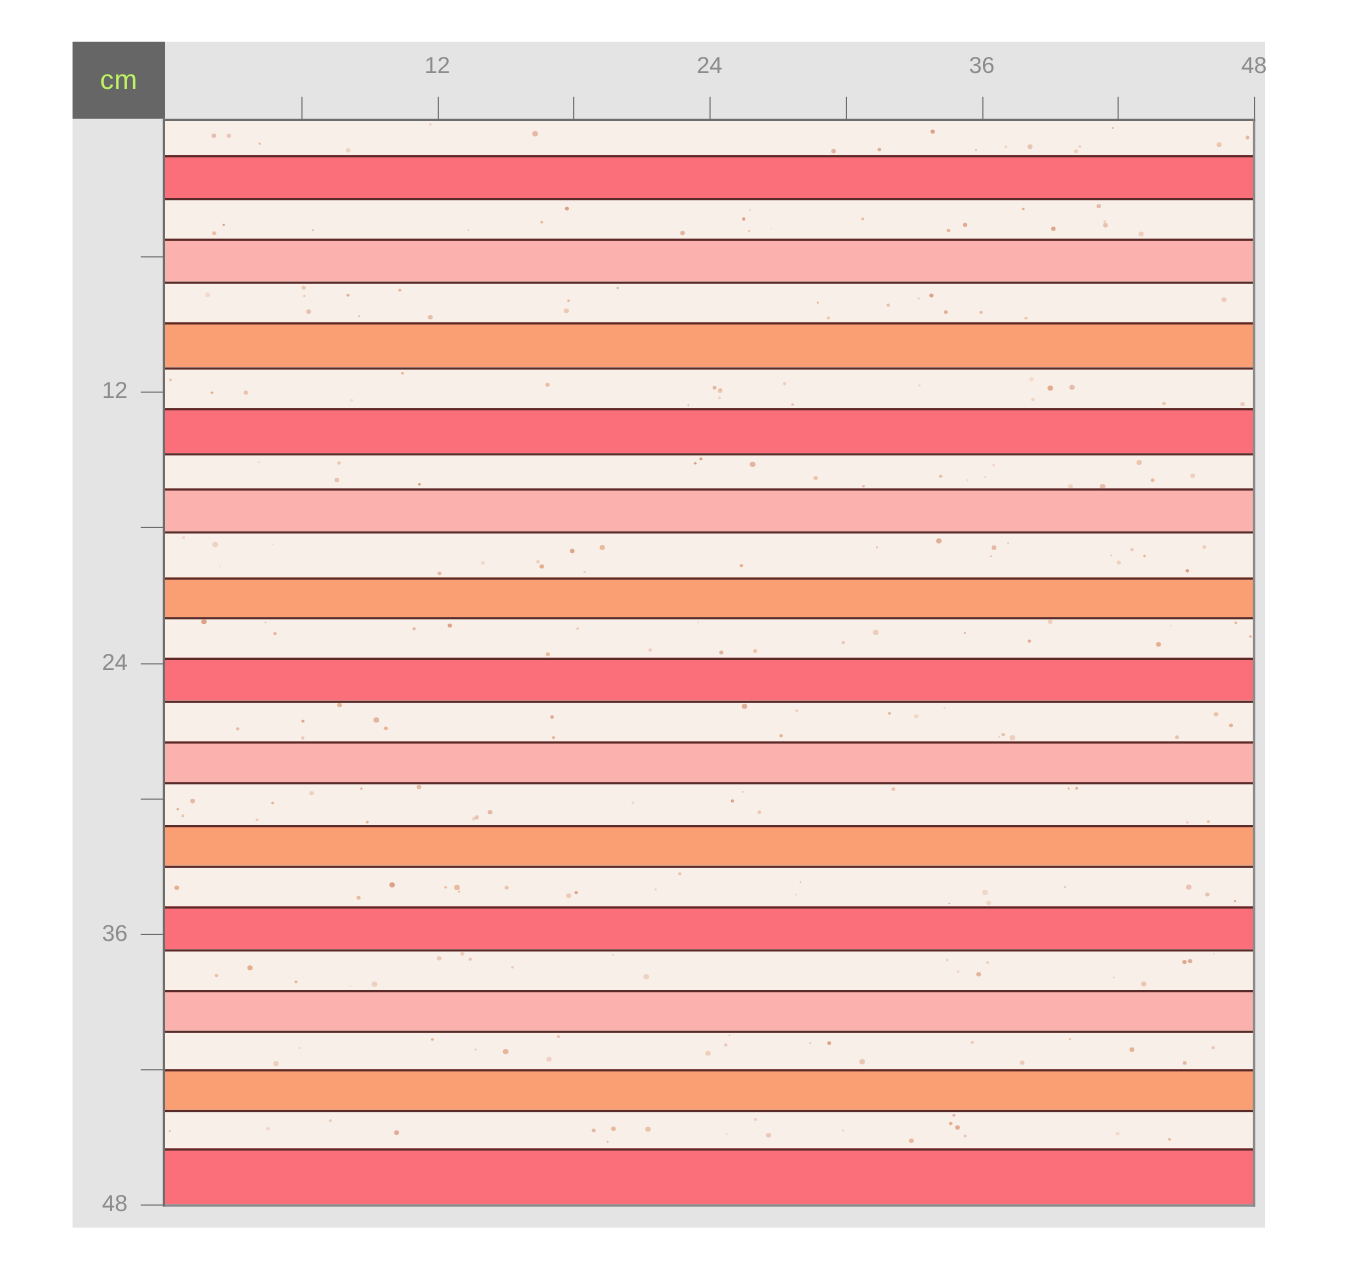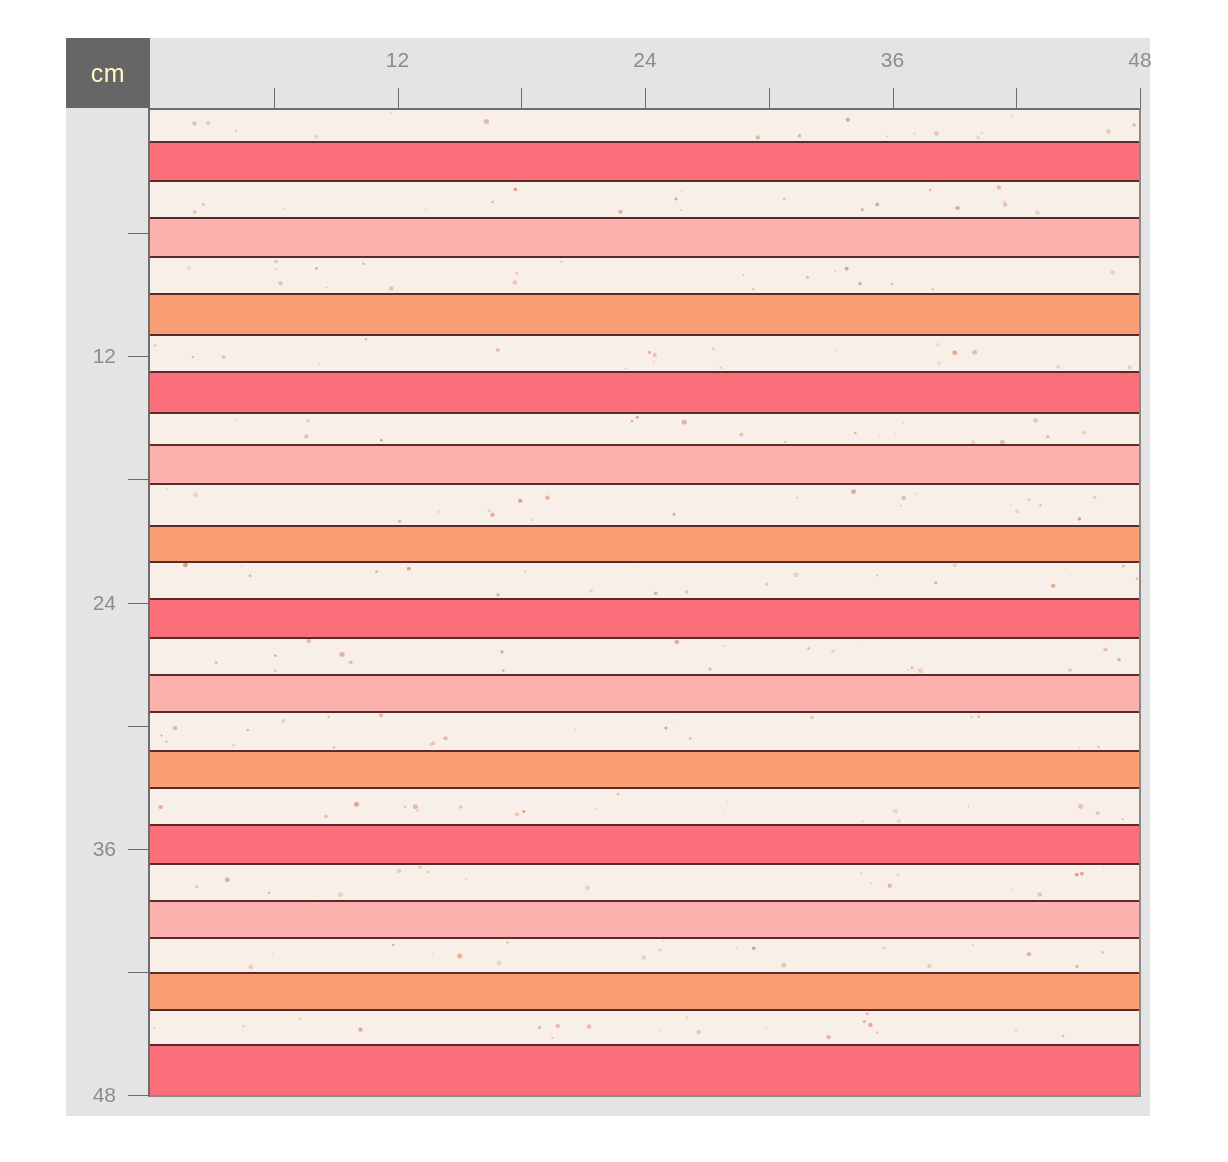--- a/index.html
+++ b/index.html
@@ -31,21 +31,21 @@
     left: 66px;
     top: 38px;
     width: 84px;
     height: 70px;
     background: #666666;
     display: flex;
     align-items: center;
     justify-content: center;
   }
   .unit-box .unit-text {
-    color: #fef9c3;
+    color: #bef264;
     font-size: 25px;
     font-weight: 400;
     letter-spacing: 0.5px;
     line-height: 1;
   }
   
   .plot {
     position: absolute;
     left: 150px;
     top: 110px;

